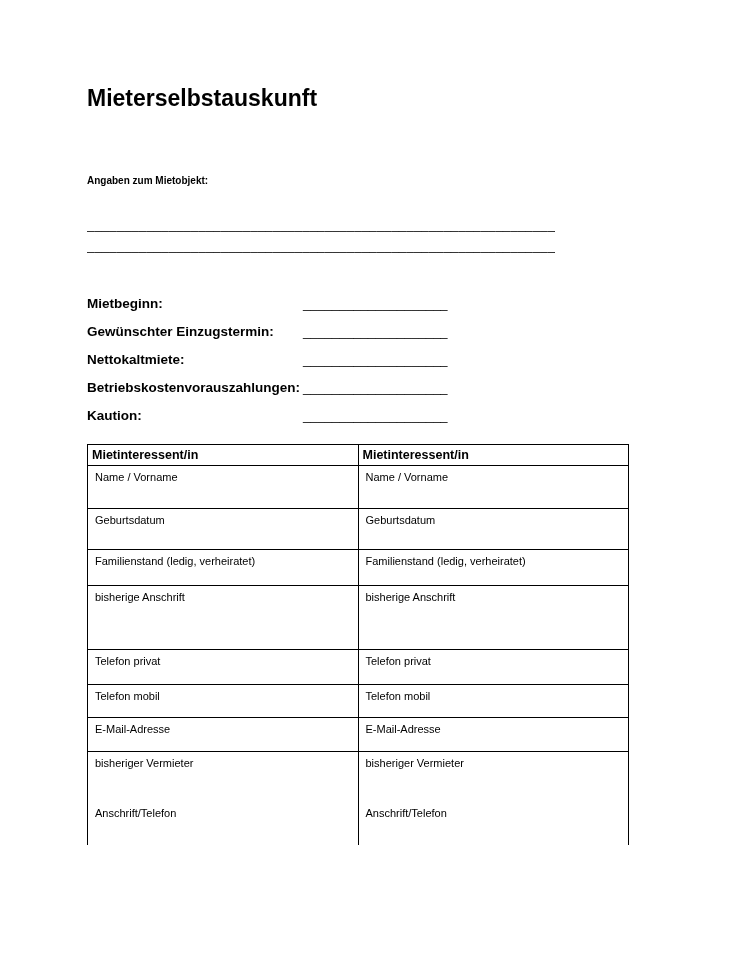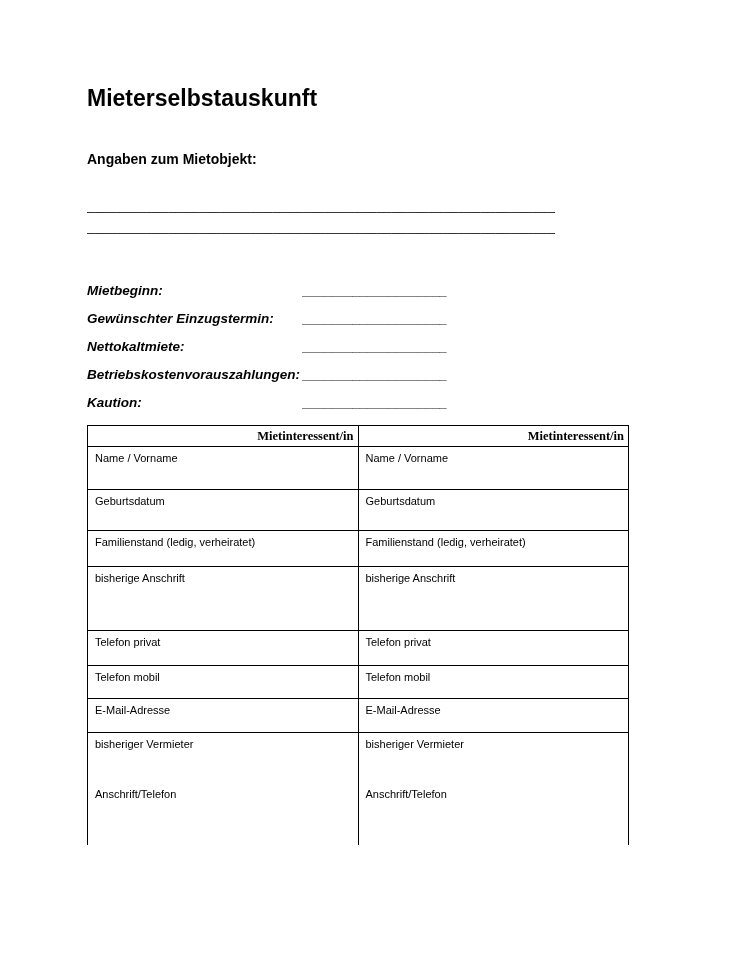--- a/index.html
+++ b/index.html
@@ -14,39 +14,38 @@
     font-family: "Liberation Sans", sans-serif;
     overflow: hidden;
   }
   .doc-title {
     margin: 0;
     font-size: 23px;
     font-weight: bold;
     line-height: 1.1;
   }
   .section-label {
-    margin-top: 40px;
-    font-size: 14px;
+    margin-top: 64px;
+    font-size: 10px;
     font-weight: bold;
   }
   .blank {
     font-size: 13px;
     white-space: nowrap;
     overflow: hidden;
     letter-spacing: 0.2px;
   }
   .blank.long { width: 468px; }
   .blank.line1 { margin-top: 31px; }
   .blank.line2 { margin-top: 6px; }
   .fields { margin-top: 36px; }
   .field-row {
     display: flex;
-    align-items: flex-end;
+    align-items: center;
     height: 28px;
-    font-style: italic;
   }
   .field-label {
     flex: none;
     width: 216px;
     font-size: 13.5px;
     font-weight: bold;
   }
   .field-blank { font-size: 13px; white-space: nowrap; }
   .form-table {
     margin-top: 15px;
@@ -54,24 +53,23 @@
     width: 542px;
     table-layout: fixed;
   }
   .form-table th, .form-table td {
     border: 1px solid #000000;
     box-sizing: border-box;
   }
   .form-table th {
     font-size: 12.5px;
     font-weight: bold;
-    text-align: right;
+    text-align: left;
     padding: 2px 4px;
     height: 21px;
-    font-family: Liberation Serif, serif;
   }
   .form-table td {
     font-size: 11px;
     font-weight: normal;
     vertical-align: top;
     padding: 5px 7px;
     line-height: 1.25;
   }
   tr.r1 { height: 43px; }
   tr.r2 { height: 41px; }

